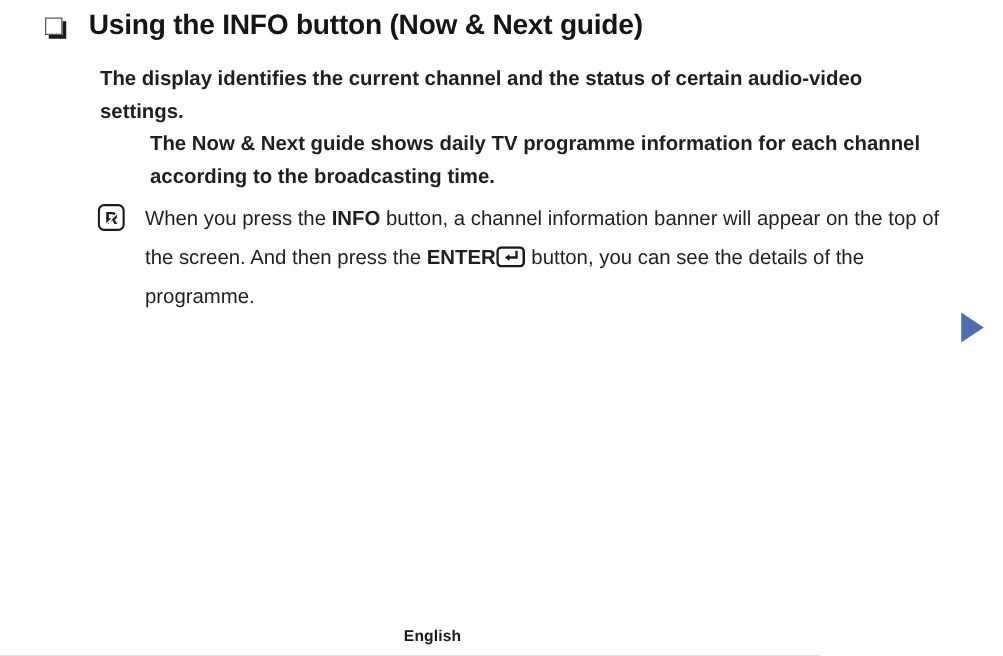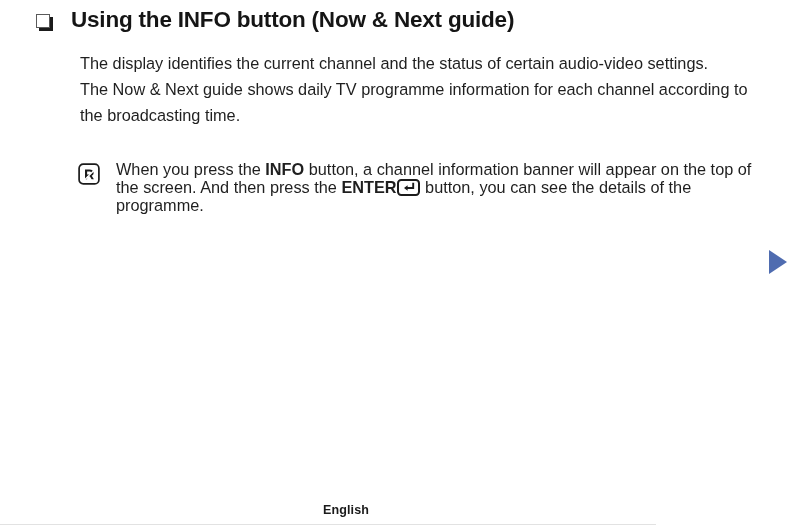--- a/index.html
+++ b/index.html
@@ -69,29 +69,31 @@
     line-height: 1.28;
     color: #151515;
   }
 
   
   .body-block {
     position: absolute;
     left: 80px;
     top: 50px;
     width: 672px;
+    font-weight: bold;
   }
   .para {
     font-size: 16.3px;
     line-height: 26px;
     color: #1f1f1f;
     margin: 0 0 0 0;
   }
   .para + .para {
     margin-top: 0px;
+    margin-left: 40px;
   }
 
   
   .note-block {
     position: absolute;
     left: 78px;
     top: 160px;
     width: 690px;
     display: flex;
     align-items: flex-start;
@@ -99,21 +101,21 @@
   .note-icon {
     flex: 0 0 auto;
     width: 22px;
     height: 22px;
     margin-top: 3px;
     margin-right: 16px;
   }
   .note-icon svg { display: block; }
   .note-text {
     font-size: 16.3px;
-    line-height: 18px;
+    line-height: 31px;
     color: #1f1f1f;
     flex: 1 1 auto;
   }
   .note-text b { font-weight: bold; }
 
   .enter-glyph {
     display: inline-block;
     vertical-align: -3px;
     width: 23px;
     height: 17px;

